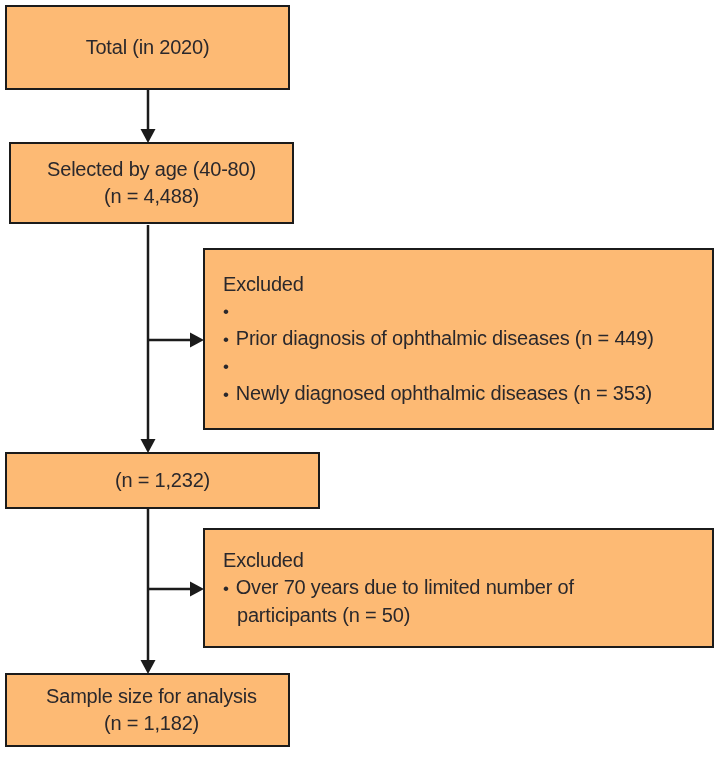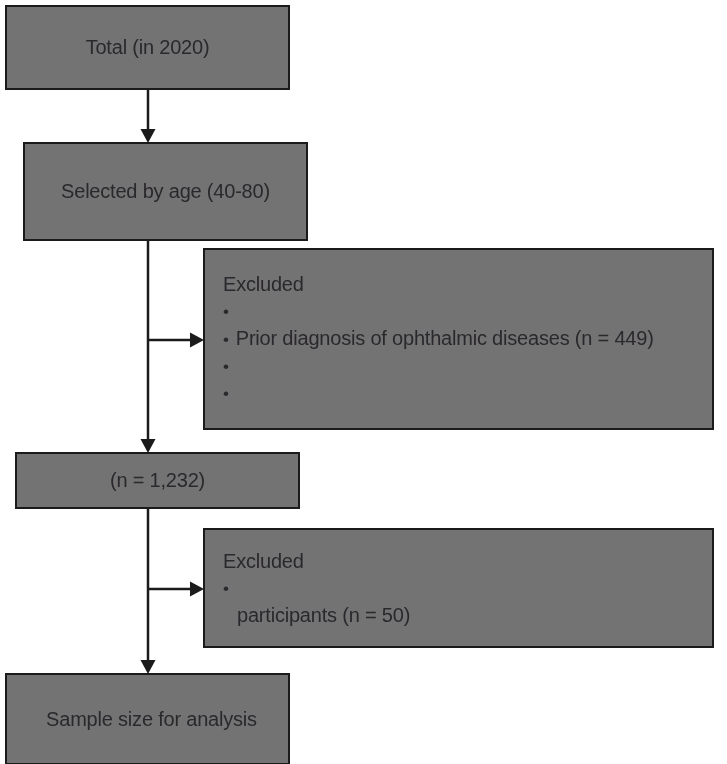--- a/index.html
+++ b/index.html
@@ -23,21 +23,21 @@
     left: 0;
     top: 0;
     width: 727px;
     height: 764px;
     z-index: 0;
   }
   .box {
     position: absolute;
     box-sizing: border-box;
     border: 2px solid #1b1b1b;
-    background: #737373;
+    background: #fdba74;
     z-index: 1;
   }
   .box.centered {
     display: flex;
     flex-direction: column;
     align-items: center;
     justify-content: center;
     text-align: center;
   }
   .box.listbox {
@@ -57,25 +57,25 @@
     flex: 0 0 auto;
     font-size: 17px;
     padding-right: 7px;
   }
   .wrap-indent {
     padding-left: 14px;
     white-space: nowrap;
   }
   
   #box-total        { left: 5px;   top: 5px;   width: 285px; height: 85px; }
-  #box-selected     { left: 23px;   top: 142px; width: 285px; height: 99px; }
+  #box-selected     { left: 9px;   top: 142px; width: 285px; height: 82px; }
   #box-excluded-1   { left: 203px; top: 248px; width: 511px; height: 182px; }
-  #box-intermediate { left: 15px;   top: 452px; width: 285px; height: 57px; }
+  #box-intermediate { left: 5px;   top: 452px; width: 315px; height: 57px; }
   #box-excluded-2   { left: 203px; top: 528px; width: 511px; height: 120px; }
-  #box-sample       { left: 5px;   top: 673px; width: 285px; height: 92px; padding-left: 8px; }
+  #box-sample       { left: 5px;   top: 673px; width: 285px; height: 74px; padding-left: 8px; }
 </style>
 </head>
 <body>
 
 <div class="canvas">
 
   <svg class="connectors" viewBox="0 0 727 764" xmlns="http://www.w3.org/2000/svg">
     <g stroke="#1b1b1b" stroke-width="2.5" fill="none">
 
       <line x1="148" y1="88" x2="148" y2="131"></line>
@@ -96,48 +96,52 @@
       <polygon points="190,581.5 190,596.5 204,589"></polygon>
     </g>
   </svg>
 
   <div class="box centered" id="box-total">
     <div>Total (in 2020)</div>
   </div>
 
   <div class="box centered" id="box-selected">
     <div>Selected by age (40-80)</div>
+    <div>(n = 4,488)</div>
   </div>
 
   <div class="box listbox" id="box-excluded-1">
     <div>Excluded</div>
     <div class="bullet-row">
       <span class="bullet-glyph">•</span>
     </div>
     <div class="bullet-row">
       <span class="bullet-glyph">•</span>
       <span>Prior diagnosis of ophthalmic diseases (n = 449)</span>
     </div>
     <div class="bullet-row">
       <span class="bullet-glyph">•</span>
     </div>
     <div class="bullet-row">
       <span class="bullet-glyph">•</span>
+      <span>Newly diagnosed ophthalmic diseases (n = 353)</span>
     </div>
   </div>
 
   <div class="box centered" id="box-intermediate">
     <div>(n = 1,232)</div>
   </div>
 
   <div class="box listbox" id="box-excluded-2">
     <div>Excluded</div>
     <div class="bullet-row">
       <span class="bullet-glyph">•</span>
+      <span>Over 70 years due to limited number of</span>
     </div>
     <div class="wrap-indent">participants (n = 50)</div>
   </div>
 
   <div class="box centered" id="box-sample">
     <div>Sample size for analysis</div>
+    <div>(n = 1,182)</div>
   </div>
 
 </div>
 
 </body></html>

